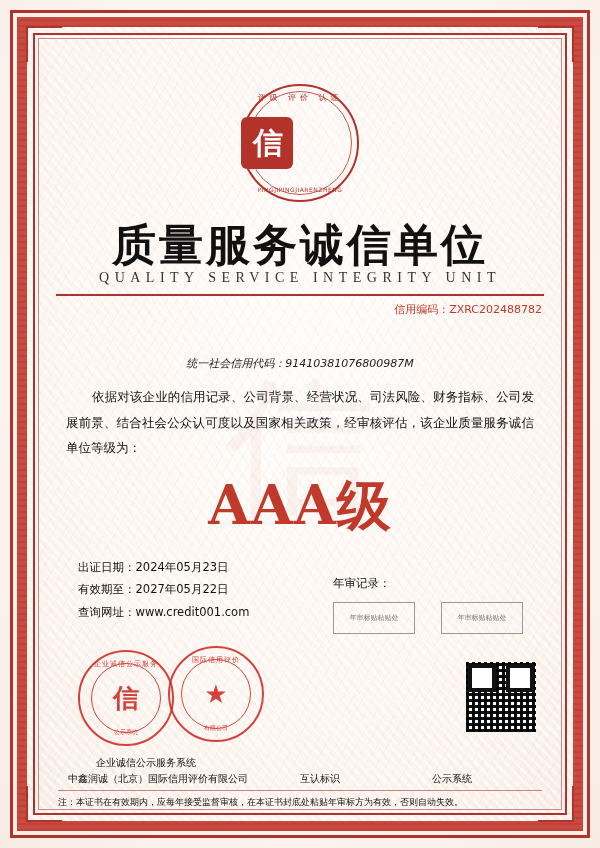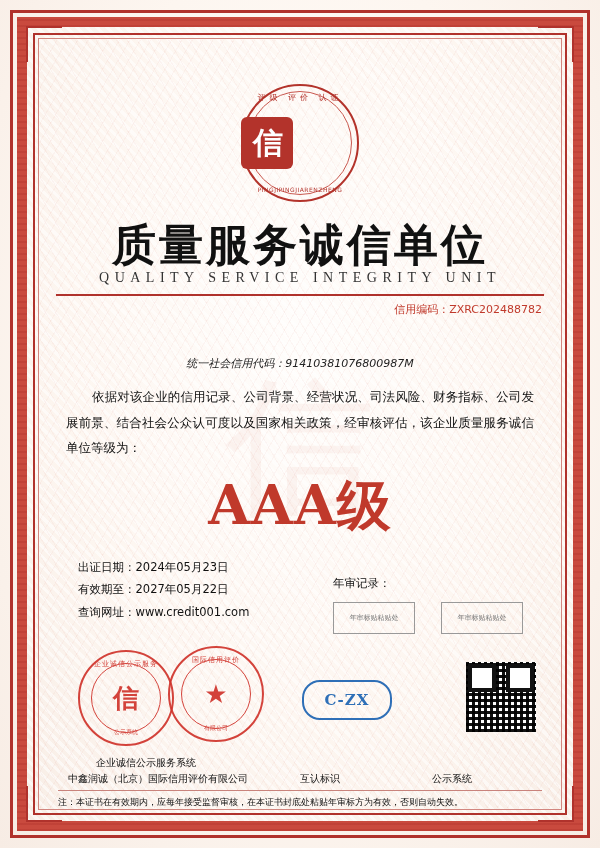--- a/index.html
+++ b/index.html
@@ -320,21 +320,20 @@
       </div>
 
       <div class="seal seal2">
         <div class="seal-top">国际信用评价</div>
         <div class="seal-inner">
           <span class="star">★</span>
         </div>
         <div class="seal-bot">有限公司</div>
       </div>
 
-      <div class="logo-sm">C-ZX</div>
       <div class="qr"></div>
     </div>
 
     <div class="captions">
       <div class="cap cap1">企业诚信公示服务系统</div>
       <div class="cap cap2">中鑫润诚（北京）国际信用评价有限公司</div>
       <div class="cap cap3">互认标识</div>
       <div class="cap cap4">公示系统</div>
     </div>
 

